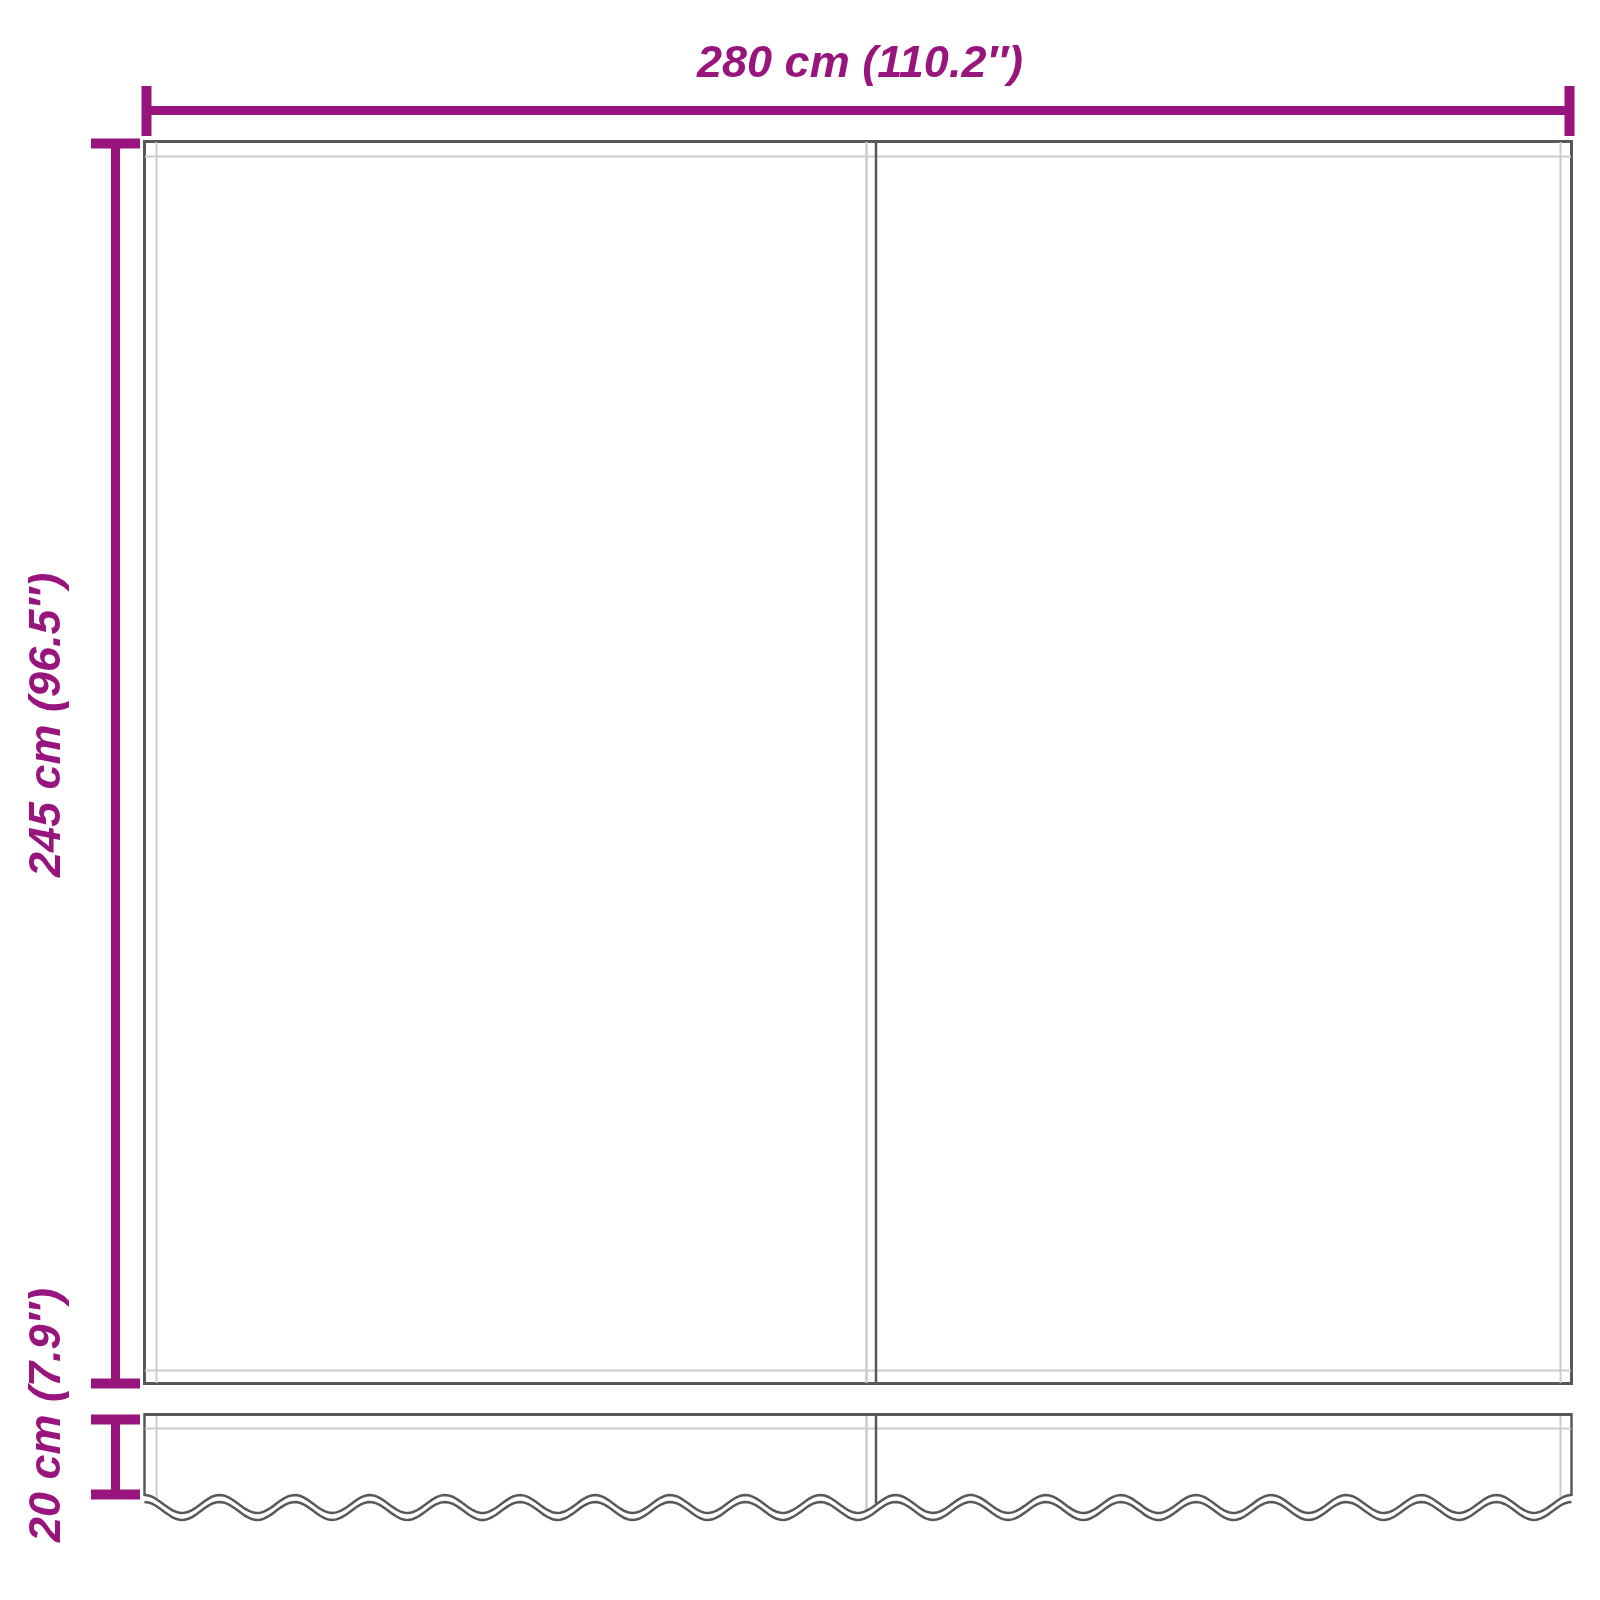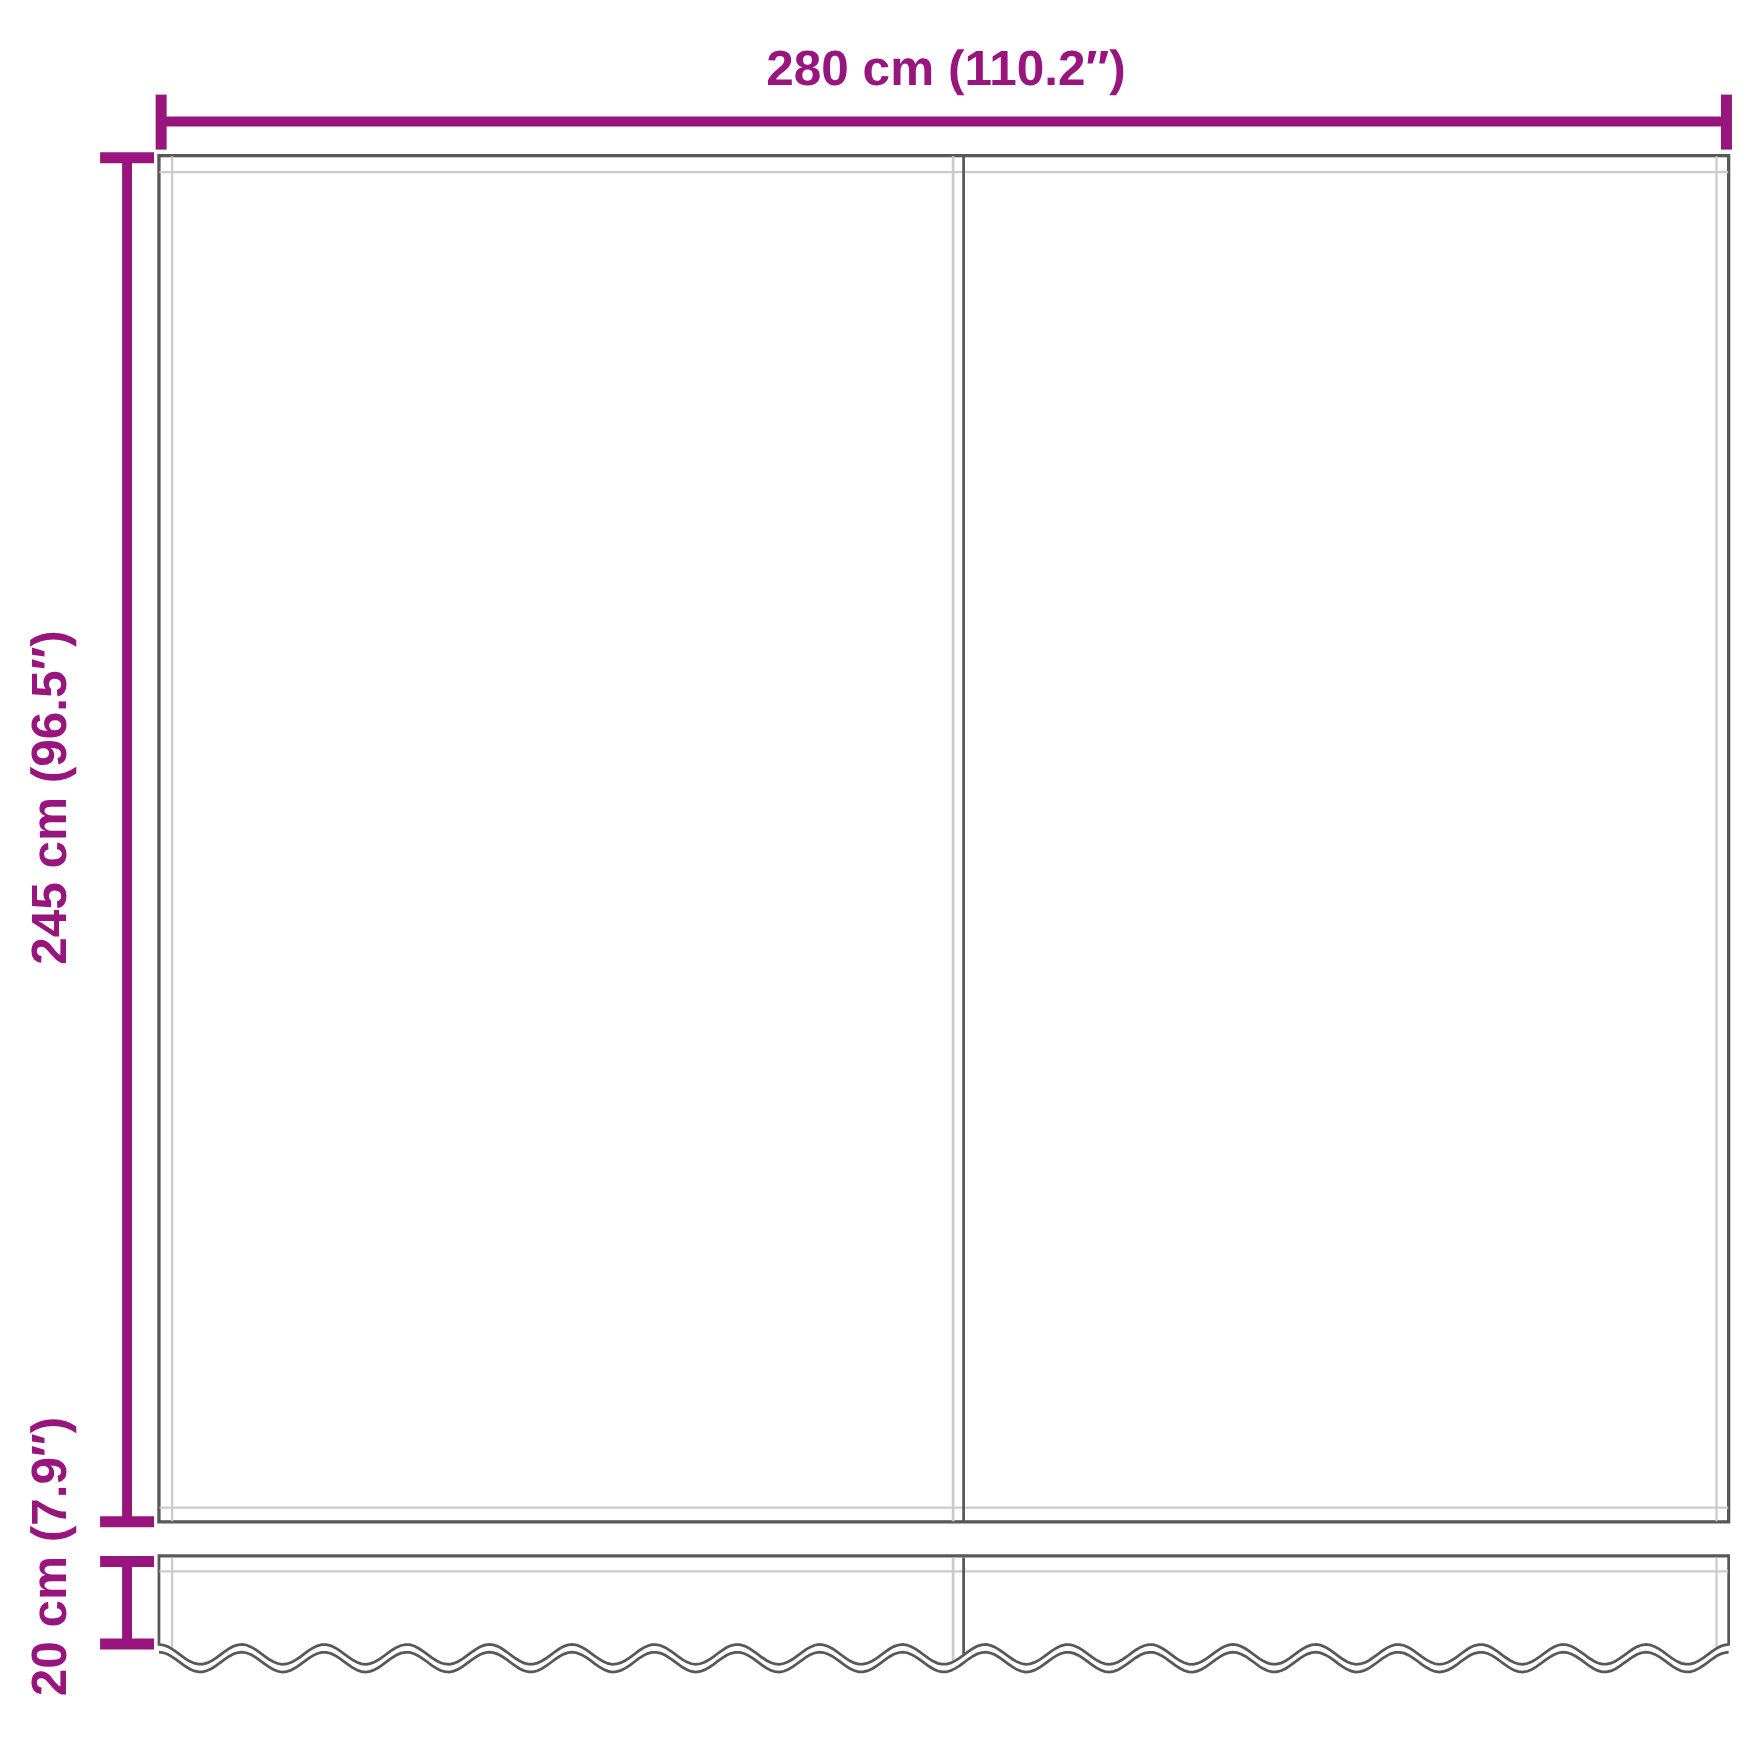--- a/index.html
+++ b/index.html
@@ -2,20 +2,21 @@
 <html><head>
 <meta charset="utf-8">
 <style>
   html, body { margin: 0; padding: 0; background: #ffffff; }
   .stage {
     position: relative;
     width: 1600px;
     height: 1600px;
     background: #ffffff;
     overflow: hidden;
+    font-style: italic;
   }
   svg { display: block; }
   .dim-stroke   { stroke: #98157E; stroke-linecap: butt; fill: none; }
   .dim-label    {
     font-family: "Liberation Sans", sans-serif;
     font-weight: bold;
     font-size: 45px;
     fill: #98157E;
   }
   .outline      { stroke: #58585A; fill: none; }

